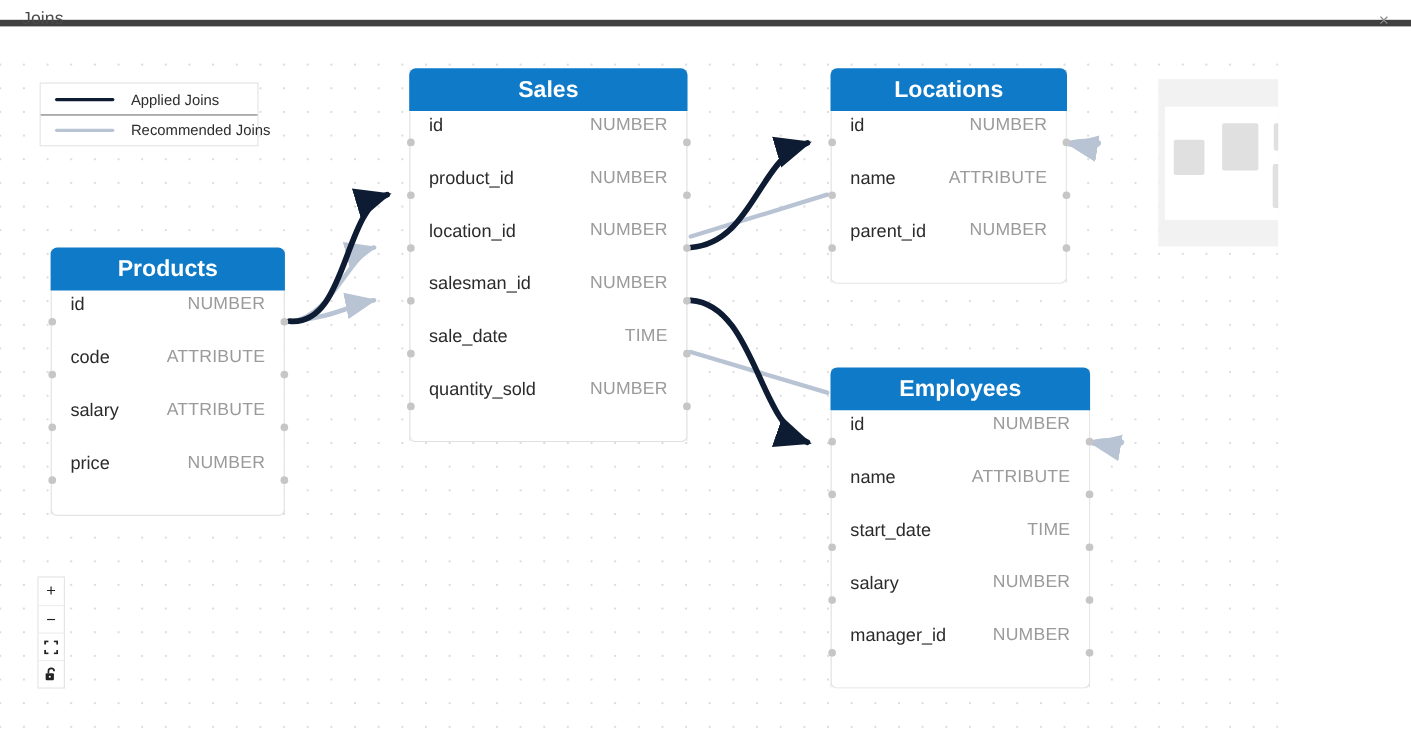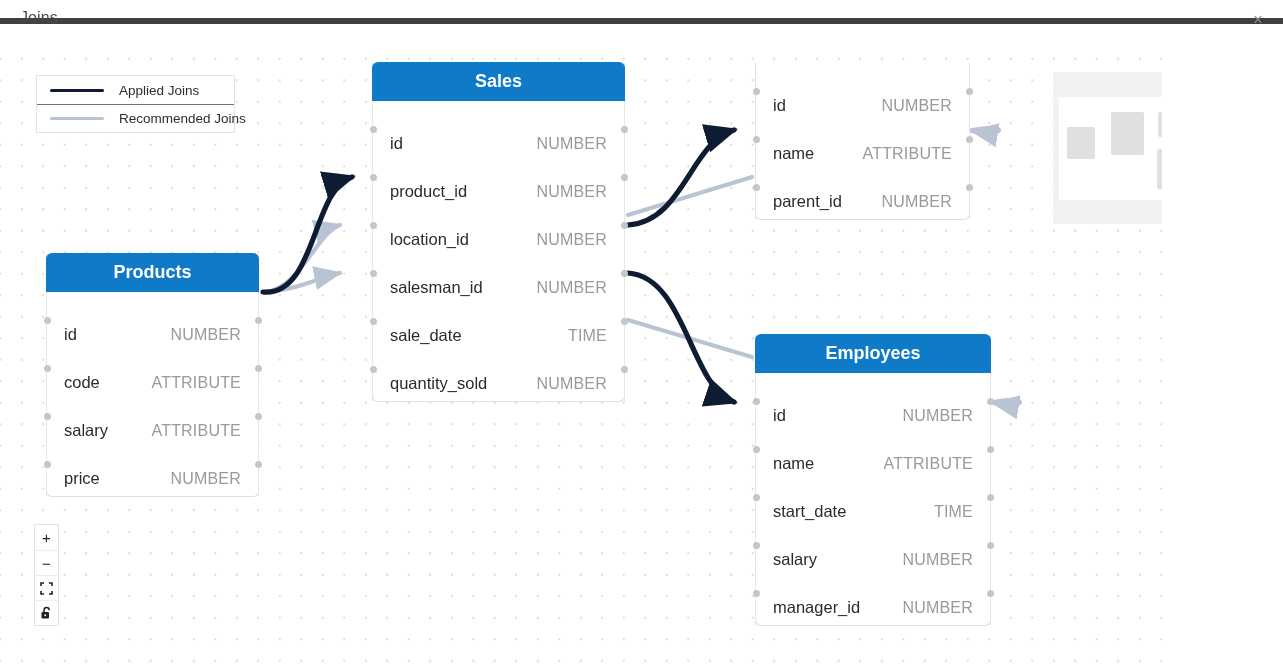--- a/index.html
+++ b/index.html
@@ -101,34 +101,34 @@
     border: 1px solid #e0e0e0;
     border-top: none;
     border-radius: 0 0 6px 6px;
     z-index: 4;
   }
   .tbl-header {
     height: 39px;
     background: #0f7ac8;
     border-radius: 6px 6px 0 0;
     color: #ffffff;
-    font-size: 18px;
+    font-size: 21px;
     font-weight: bold;
     display: flex;
     align-items: center;
     justify-content: center;
     margin: -1px -1px 0 -1px;
     cursor: move;
   }
   .tbl-rows { padding: 4px 0 8px 0; }
   .tbl-row {
     position: relative;
     height: 48px;
     display: flex;
-    align-items: flex-end;
+    align-items: flex-start;
     padding: 0 17px;
   }
   .col-name {
     font-size: 16.5px;
     color: #2b2b2b;
     white-space: nowrap;
   }
   .col-type {
     margin-left: auto;
     font-size: 16px;
@@ -253,21 +253,21 @@
     <div class="legend-row">
       <span class="legend-swatch" style="background:#0d1b33"></span>
       <span class="legend-label">Applied Joins</span>
     </div>
     <div class="legend-row">
       <span class="legend-swatch" style="background:#b8c4d4"></span>
       <span class="legend-label">Recommended Joins</span>
     </div>
   </div>
 
-  <div class="tbl" style="left:46px; top:187px; width:213px;margin-top:28px;">
+  <div class="tbl" style="left:46px; top:187px; width:213px;">
     <div class="railL"></div>
     <div class="railR"></div>
     <div class="tbl-header">Products</div>
     <div class="tbl-rows">
       <div class="tbl-row">
         <span class="port left"></span>
         <span class="col-name">id</span>
         <span class="col-type">NUMBER</span>
         <span class="port right"></span>
       </div>
@@ -332,20 +332,21 @@
         <span class="col-name">quantity_sold</span>
         <span class="col-type">NUMBER</span>
         <span class="port right"></span>
       </div>
     </div>
   </div>
 
   <div class="tbl" style="left:755px; top:24px; width:215px;">
     <div class="railL"></div>
     <div class="railR"></div>
+    <div class="tbl-header">Locations</div>
     <div class="tbl-rows">
       <div class="tbl-row">
         <span class="port left"></span>
         <span class="col-name">id</span>
         <span class="col-type">NUMBER</span>
         <span class="port right"></span>
       </div>
       <div class="tbl-row">
         <span class="port left"></span>
         <span class="col-name">name</span>

